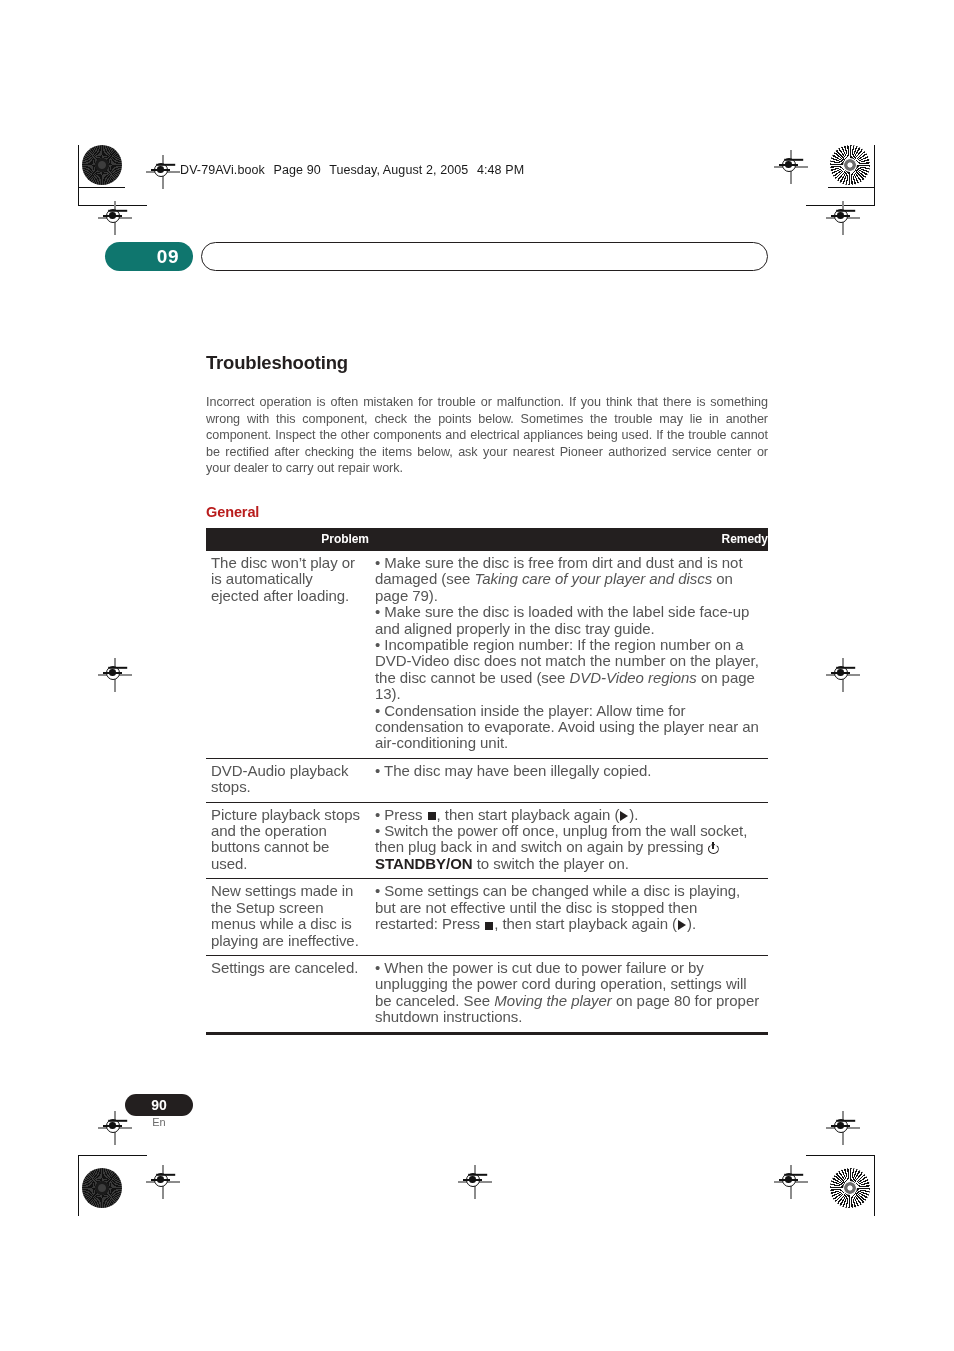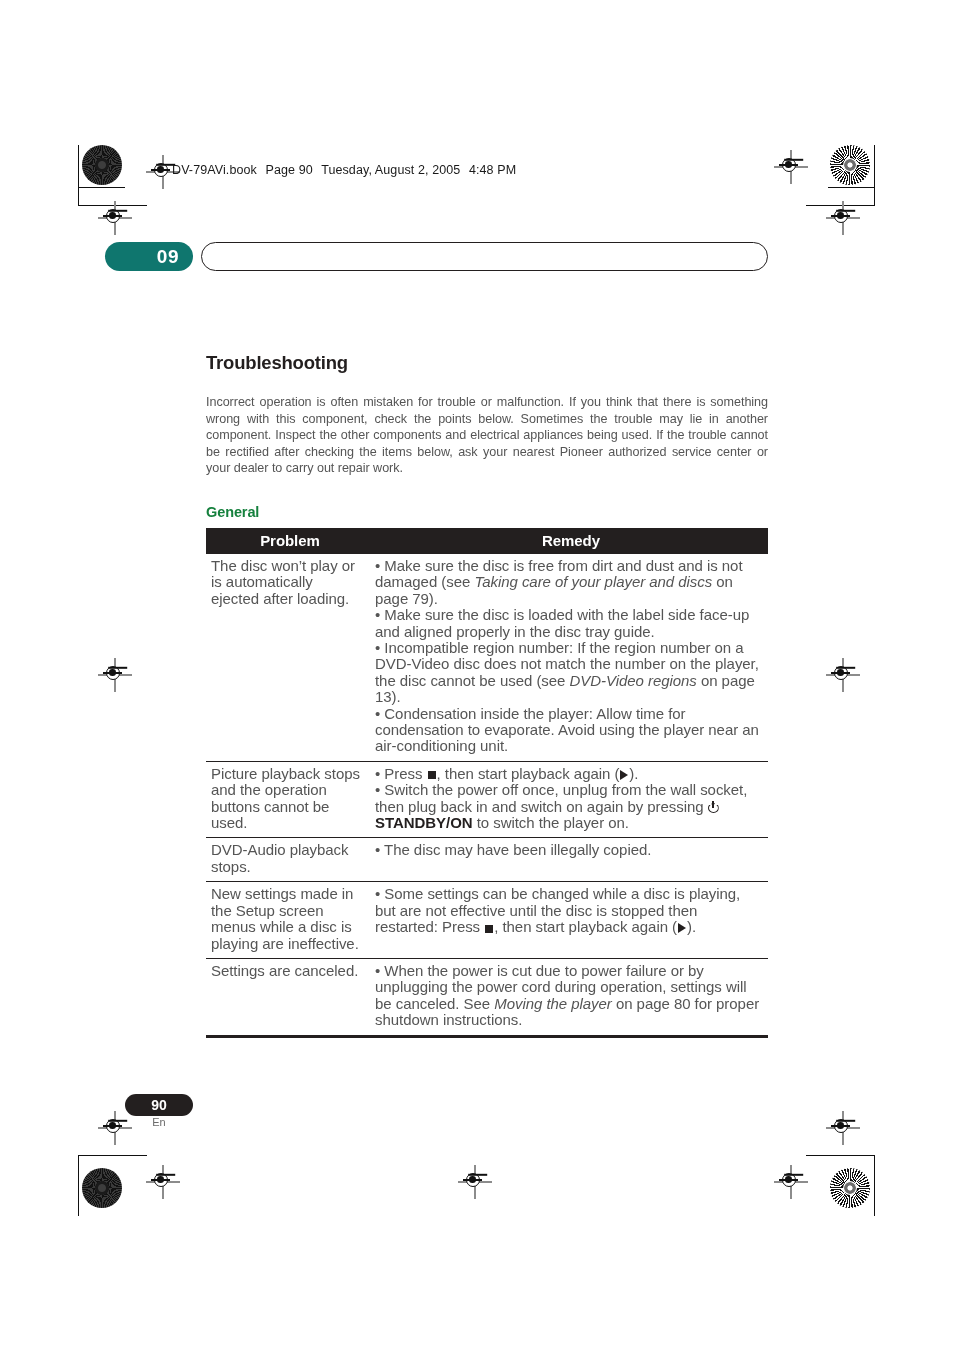--- a/index.html
+++ b/index.html
@@ -83,21 +83,21 @@
     position: absolute;
     border-color: #111;
     border-style: solid;
     border-width: 0;
     pointer-events: none;
   }
 
   
   .running-head {
     position: absolute;
-    left: 172px;
+    left: 180px;
     top: 163px;
     font-size: 12.5px;
     color: #1a1a1a;
     letter-spacing: 0.1px;
     white-space: nowrap;
   }
   .running-head .sp { display: inline-block; width: 5px; }
 
   
   .chapter-bar {
@@ -163,38 +163,38 @@
     font-size: 12.6px;
     line-height: 16.6px;
     color: #555555;
     text-align: justify;
     letter-spacing: -0.05px;
   }
   h2.sub-title {
     margin: 27px 0 8px 0;
     font-size: 14.5px;
     font-weight: bold;
-    color: #15803d;
+    color: #b91c1c;
     letter-spacing: -0.1px;
   }
 
   
   table.tbl {
     width: 562px;
     border-collapse: collapse;
     table-layout: fixed;
   }
   table.tbl col.c1 { width: 163px; }
   table.tbl col.c2 { width: 399px; }
   table.tbl thead th {
     background: #231f1f;
     color: #ffffff;
-    font-size: 15px;
-    font-weight: bold;
-    text-align: center;
+    font-size: 12px;
+    font-weight: bold;
+    text-align: right;
     padding: 4px 0 5px 5px;
     letter-spacing: -0.05px;
   }
   table.tbl tbody td {
     font-size: 15px;
     line-height: 16.4px;
     color: #555555;
     vertical-align: top;
     padding: 4px 8px 6px 5px;
     border-bottom: 1.1px solid #231f1f;
@@ -381,30 +381,30 @@
         <tr>
           <td>The disc won’t play or is automatically ejected after loading.</td>
           <td class="remedy">
             <span class="bullet-line">• Make sure the disc is free from dirt and dust and is not damaged (see <em class="it">Taking care of your player and discs</em> on page 79).</span>
             <span class="bullet-line">• Make sure the disc is loaded with the label side face-up and aligned properly in the disc tray guide.</span>
             <span class="bullet-line">• Incompatible region number: If the region number on a DVD-Video disc does not match the number on the player, the disc cannot be used (see <em class="it">DVD-Video regions</em> on page 13).</span>
             <span class="bullet-line">• Condensation inside the player: Allow time for condensation to evaporate. Avoid using the player near an air-conditioning unit.</span>
           </td>
         </tr>
         <tr>
+          <td>DVD-Audio playback stops.</td>
+          <td class="remedy">
+            <span class="bullet-line">• The disc may have been illegally copied.</span>
+          </td>
+        </tr>
+        <tr>
           <td>Picture playback stops and the operation buttons cannot be used.</td>
           <td class="remedy">
             <span class="bullet-line">• Press <span class="glyph-stop"></span>, then start playback again (<span class="glyph-play"></span>).</span>
             <span class="bullet-line">• Switch the power off once, unplug from the wall socket, then plug back in and switch on again by pressing <span class="glyph-power"></span><strong class="bd">STANDBY/ON</strong> to switch the player on.</span>
-          </td>
-        </tr>
-        <tr>
-          <td>DVD-Audio playback stops.</td>
-          <td class="remedy">
-            <span class="bullet-line">• The disc may have been illegally copied.</span>
           </td>
         </tr>
         <tr>
           <td>New settings made in the Setup screen menus while a disc is playing are ineffective.</td>
           <td class="remedy">
             <span class="bullet-line">• Some settings can be changed while a disc is playing, but are not effective until the disc is stopped then restarted: Press <span class="glyph-stop"></span>, then start playback again (<span class="glyph-play"></span>).</span>
           </td>
         </tr>
         <tr>
           <td>Settings are canceled.</td>

